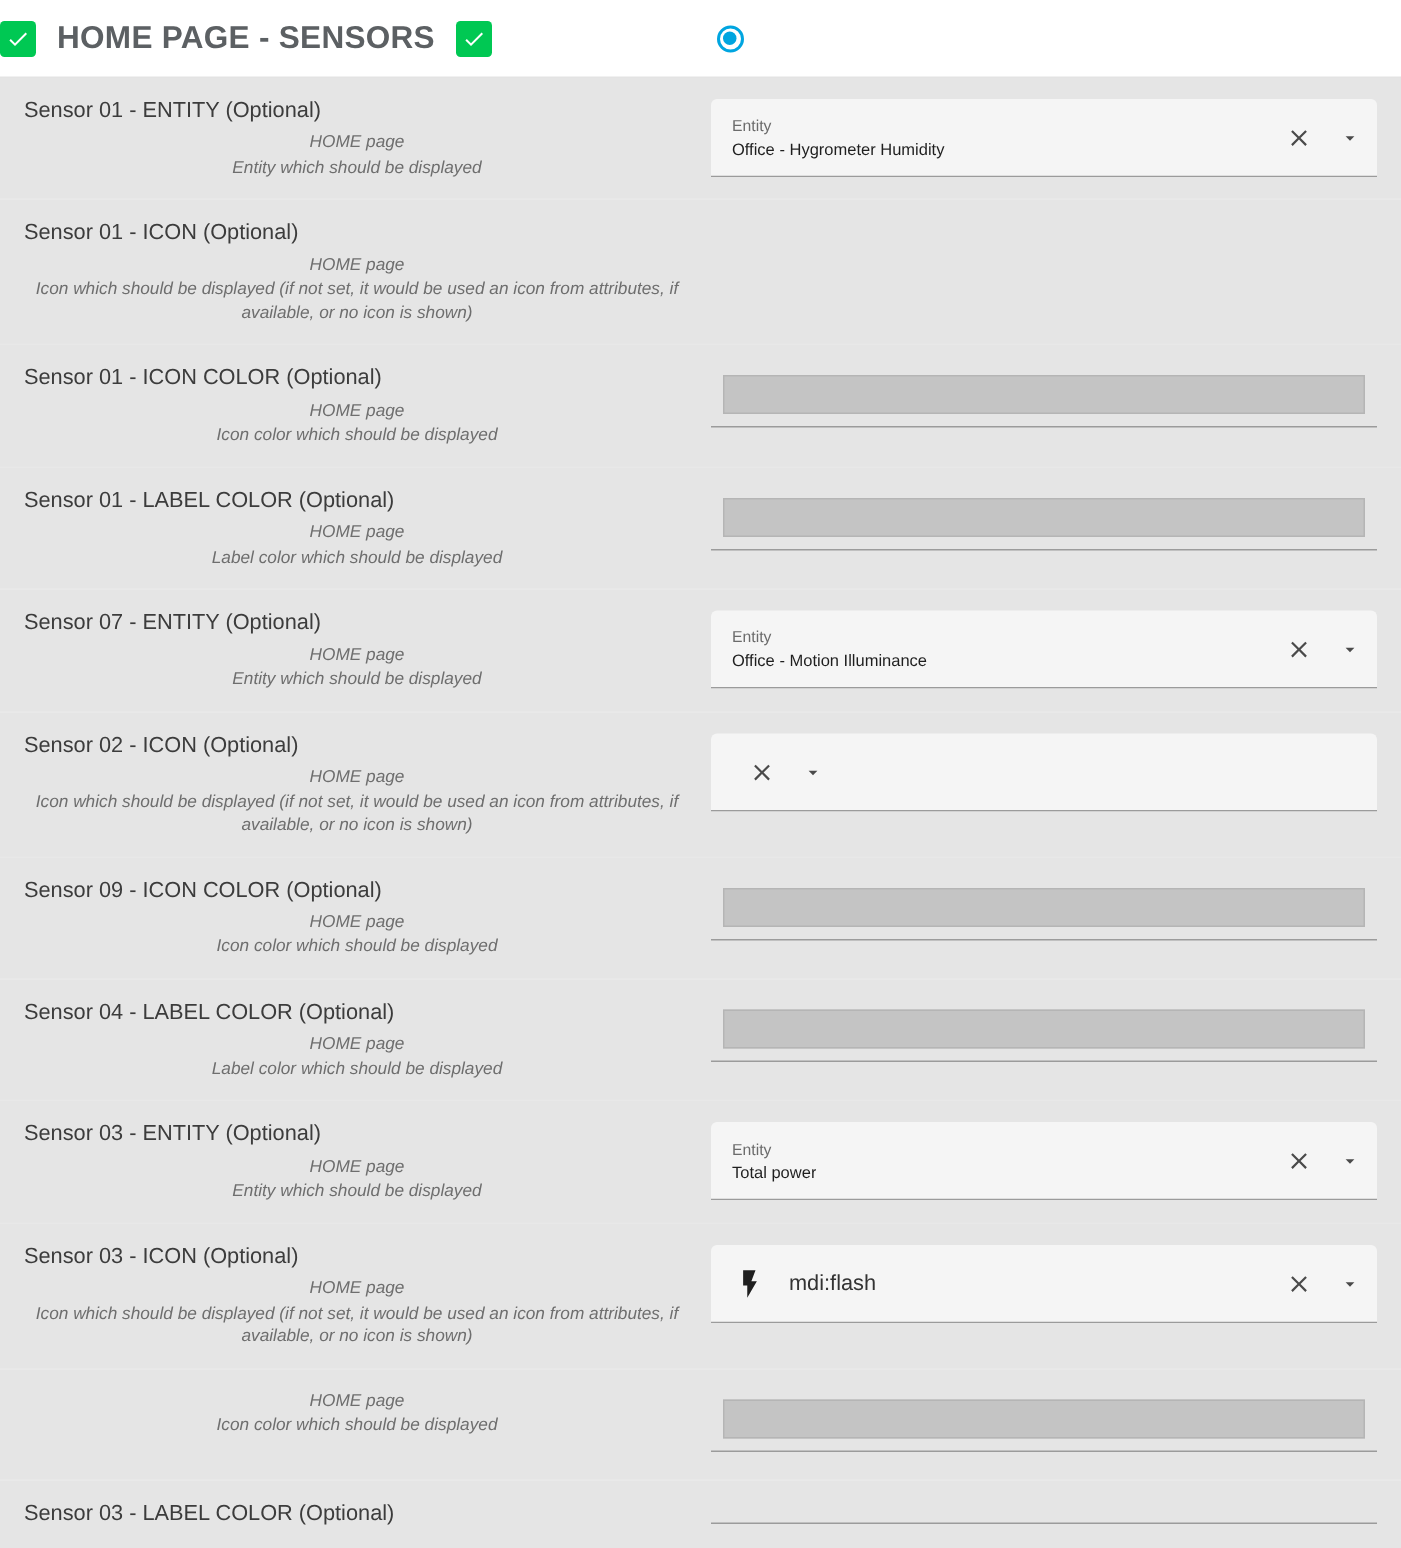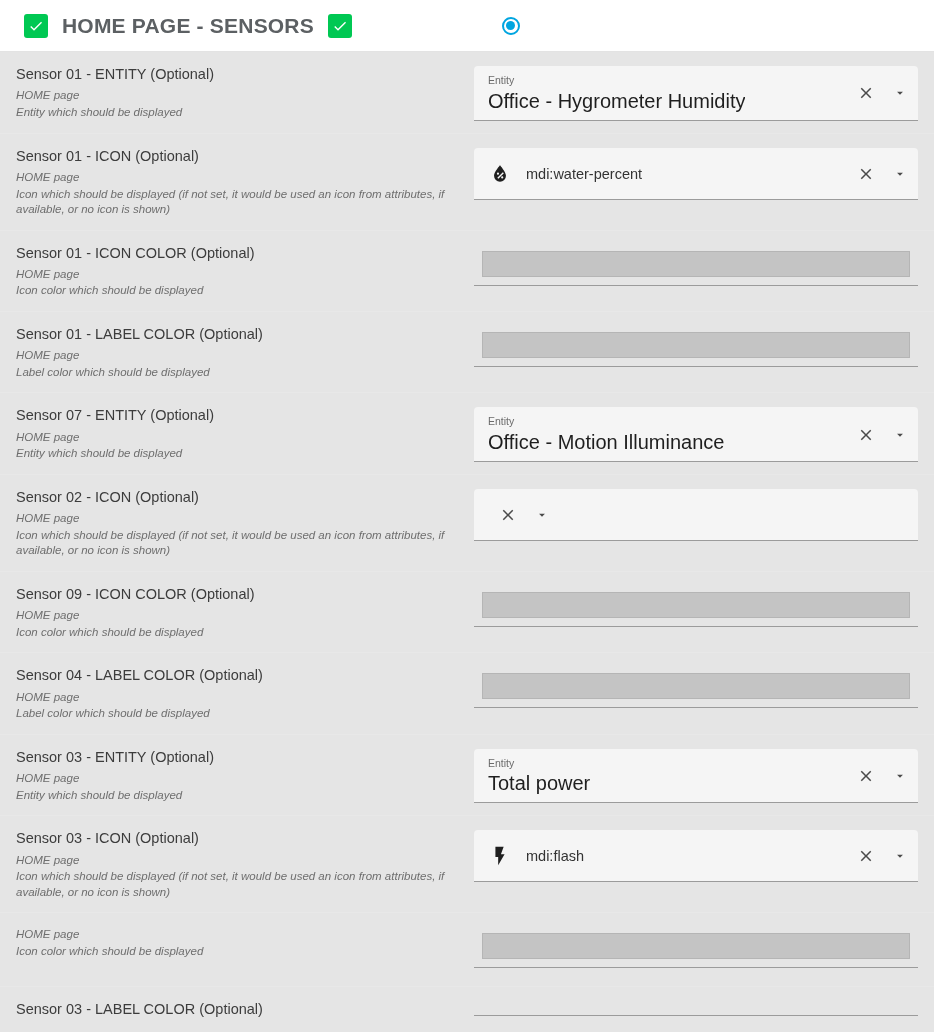--- a/index.html
+++ b/index.html
@@ -15,21 +15,21 @@
     position: relative;
     background: #ffffff;
     overflow: hidden;
   }
 
   
   .header {
     height: 52px;
     display: flex;
     align-items: center;
-    padding: 0 24px;
+    padding: 0 0;
     border-bottom: 1px solid #e3e3e3;
     background: #ffffff;
   }
   .check-box {
     width: 24px;
     height: 24px;
     border-radius: 3px;
     background: #00c853;
     display: inline-flex;
     align-items: center;
@@ -85,20 +85,21 @@
     font-size: 14.5px;
     color: #3c3c3c;
     margin-bottom: 5px;
     line-height: 1.2;
   }
   .row-sub {
     font-size: 11.5px;
     font-style: italic;
     color: #6e6e6e;
     line-height: 1.35;
+    text-align: center;
   }
   .row-sub.page { margin-bottom: 1px; }
 
   .row-right {
     flex: 1 1 auto;
     display: flex;
     align-items: flex-start;
     justify-content: flex-start;
     padding-top: 2px;
   }
@@ -127,21 +128,21 @@
     justify-content: center;
     min-width: 0;
   }
   .field-label {
     font-size: 10.5px;
     color: #6b6b6b;
     line-height: 1.2;
     margin-bottom: 3px;
   }
   .field-value {
-    font-size: 20px;
+    font-size: 11px;
     color: #1f1f1f;
     white-space: nowrap;
     overflow: hidden;
     text-overflow: ellipsis;
   }
   .field-value.plain {
     font-size: 14.5px;
     color: #333;
   }
   .mdi-icon {
@@ -239,46 +240,20 @@
             </div>
           </div>
         </div>
       </div>
       <div class="row">
         <div class="row-left">
           <div class="row-title">Sensor 01 - ICON (Optional)</div>
           <div class="row-sub page">HOME page</div>
           <div class="row-sub">Icon which should be displayed (if not set, it would be used an icon from attributes, if available, or no icon is shown)</div>
         </div>
-        <div class="row-right">
-          <div class="field">
-            <div class="field-body">
-              <span class="mdi-icon">
-                <svg width="22" height="22" viewBox="0 0 24 24" aria-hidden="true">
-                  <path fill="currentColor" d="M12 2.5S5.5 10 5.5 14a6.5 6.5 0 0 0 13 0c0-4-6.5-11.5-6.5-11.5zm-2.2 7.9a1.2 1.2 0 1 1 0 2.4 1.2 1.2 0 0 1 0-2.4zm4.6 4.1a1.2 1.2 0 1 1 0 2.4 1.2 1.2 0 0 1 0-2.4zm.7-4.3 1.1 1.1-6 6-1.1-1.1z"></path>
-                </svg>
-              </span>
-              <div class="field-texts">
-                <div class="field-value plain">mdi:water-percent</div>
-              </div>
-            </div>
-            <div class="field-actions">
-              <span class="icon-btn">
-                <svg width="18" height="18" viewBox="0 0 24 24" aria-hidden="true">
-                  <path fill="currentColor" d="M19 6.4 17.6 5 12 10.6 6.4 5 5 6.4 10.6 12 5 17.6 6.4 19 12 13.4 17.6 19 19 17.6 13.4 12z"></path>
-                </svg>
-              </span>
-              <span class="icon-btn">
-                <svg width="14" height="14" viewBox="0 0 24 24" aria-hidden="true">
-                  <path fill="currentColor" d="M7 10l5 5 5-5z"></path>
-                </svg>
-              </span>
-            </div>
-          </div>
-        </div>
       </div>
       <div class="row">
         <div class="row-left">
           <div class="row-title">Sensor 01 - ICON COLOR (Optional)</div>
           <div class="row-sub page">HOME page</div>
           <div class="row-sub">Icon color which should be displayed</div>
         </div>
         <div class="row-right">
           <div class="color-field">
             <div class="color-swatch"></div>

